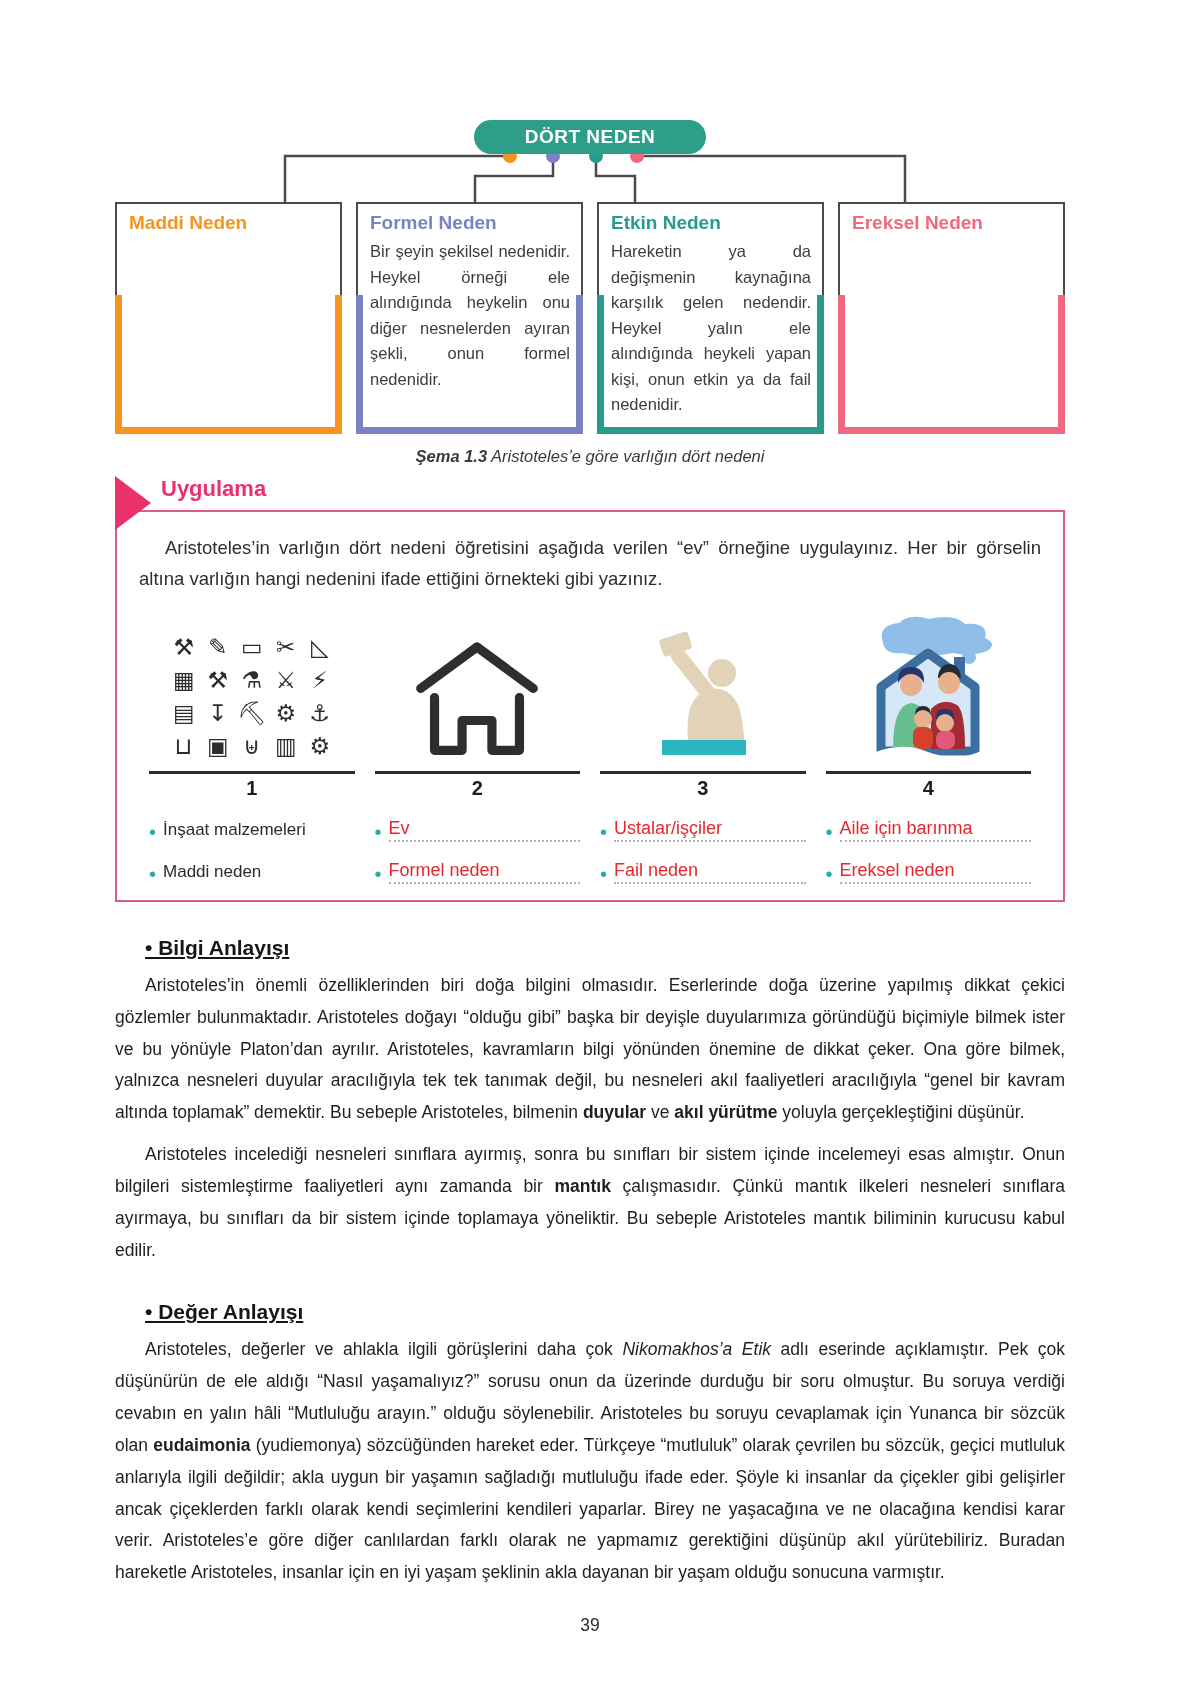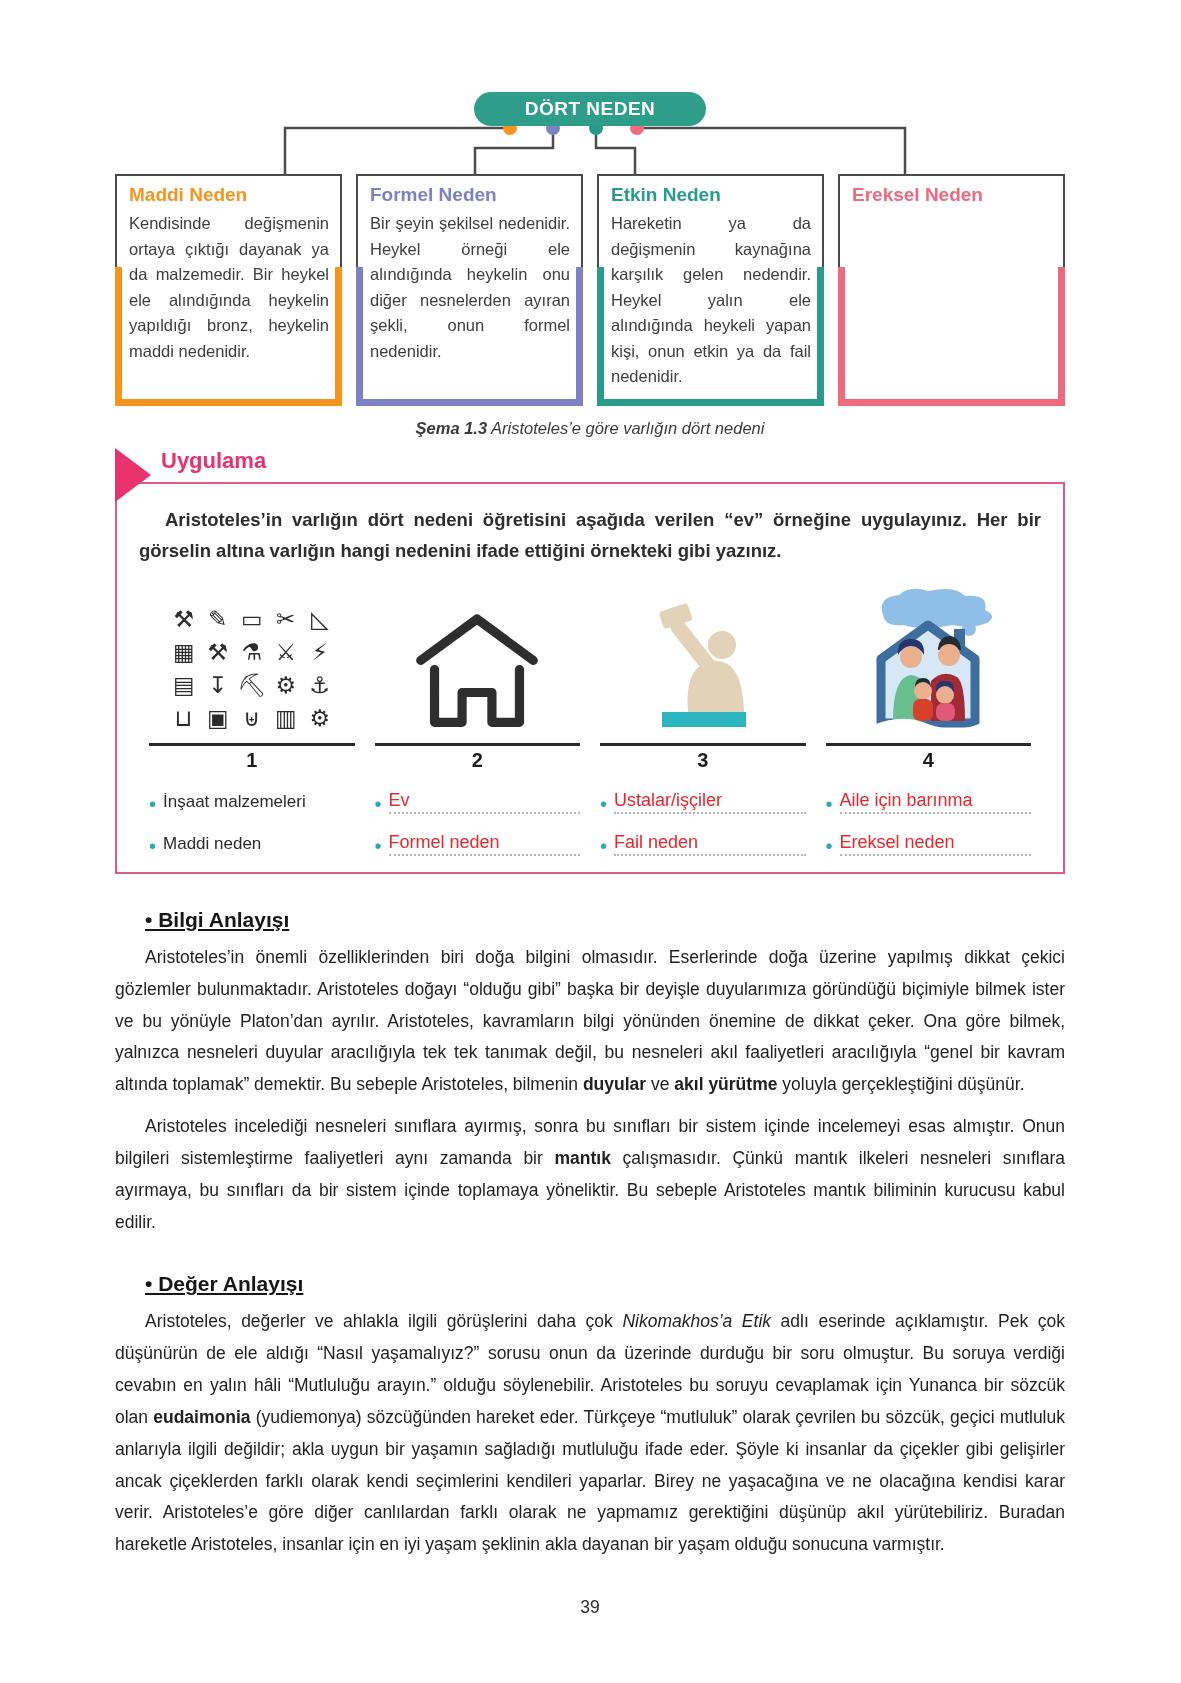--- a/index.html
+++ b/index.html
@@ -4,21 +4,21 @@
 <style>
   html,body{margin:0;padding:0;background:#fff;}
   .page{
     position:relative;
     width:1181px;height:1683px;
     background:#fff;
     font-family:"Liberation Sans","DejaVu Sans",sans-serif;
     color:var(--text-dark,#232323);
     overflow:hidden;
     box-sizing:border-box;
-    padding:92px 116px 0 115px;
+    padding:120px 116px 0 115px;
   }
   *{box-sizing:border-box;}
 
   
   .diagram{position:relative;}
   .pill{
     width:232px;margin:0 auto;
     background:var(--pill-teal);
     color:#fff;font-weight:bold;font-size:19px;
     text-align:center;padding:6px 0;border-radius:17px;
@@ -61,21 +61,21 @@
     border-top:27px solid transparent;border-bottom:27px solid transparent;
     border-left:36px solid var(--magenta);
   }
   .uyg-title{font-weight:bold;font-size:22px;color:var(--magenta);margin-left:10px;}
   .uyg-box{
     border:2px solid var(--magenta-border);
     margin-top:-14px;
     padding:20px 22px 16px 22px;
   }
   .uyg-intro{
-    font-weight:bold;font-size:18.5px;line-height:1.7;color:#2d2d2d;
+    font-weight:normal;font-size:18.5px;line-height:1.7;color:#2d2d2d;
     text-align:justify;text-indent:26px;margin:0;
   }
   .fig-row{display:flex;margin-top:16px;}
   .fig-col{flex:1;padding:0 10px;display:flex;flex-direction:column;}
   .fig-area{height:152px;display:flex;align-items:flex-end;justify-content:center;}
   .tool-grid{
     display:grid;grid-template-columns:repeat(5,34px);grid-auto-rows:33px;
     justify-items:center;align-items:center;
   }
   .tool-grid span{font-size:23px;color:#2c2c2c;line-height:1;}
@@ -88,21 +88,21 @@
     flex:1;border-bottom:2px dotted #b3b3b3;
     text-align:left;color:var(--ink-red);font-size:18px;padding-bottom:1px;
   }
 
   
   .sec-heading{font-weight:bold;font-size:21px;margin:34px 0 6px 0;padding-left:30px;color:#161616;text-decoration:underline;}
   .para{
     font-size:17.5px;line-height:1.82;color:#1f1f1f;
     text-align:justify;text-indent:30px;margin:10px 0 0 0;
   }
-  .page-num{text-align:center;font-size:17.5px;color:#2b2b2b;margin-top:36px;}
+  .page-num{text-align:center;font-size:17.5px;color:#2b2b2b;margin-top:26px;}
 </style>
 </head>
 <body>
 
 <div class="page">
 
   <div class="diagram">
     <div class="pill">DÖRT NEDEN</div>
 
     <svg class="connectors" width="950" height="56" viewBox="0 0 950 56">
@@ -113,21 +113,20 @@
       <circle class="dot0" cx="395" cy="8" r="7"></circle>
       <circle class="dot1" cx="438" cy="8" r="7"></circle>
       <circle class="dot2" cx="481" cy="8" r="7"></circle>
       <circle class="dot3" cx="522" cy="8" r="7"></circle>
     </svg>
 
     <div class="boxes">
       <div class="box c0">
         <div class="accent"></div>
         <h3 class="box-title">Maddi Neden</h3>
-        <div class="box-text">Kendisinde değişmenin ortaya çıktığı dayanak ya da malzemedir. Bir heykel ele alındığında heykelin yapıldığı bronz, heykelin maddi nedenidir.</div>
       </div>
       <div class="box c1">
         <div class="accent"></div>
         <h3 class="box-title">Formel Neden</h3>
         <div class="box-text">Bir şeyin şekilsel nedenidir. Heykel örneği ele alındığında heykelin onu diğer nesnelerden ayıran şekli, onun formel nedenidir.</div>
       </div>
       <div class="box c2">
         <div class="accent"></div>
         <h3 class="box-title">Etkin Neden</h3>
         <div class="box-text">Hareketin ya da değişmenin kaynağına karşılık gelen nedendir. Heykel yalın ele alındığında heykeli yapan kişi, onun etkin ya da fail nedenidir.</div>

